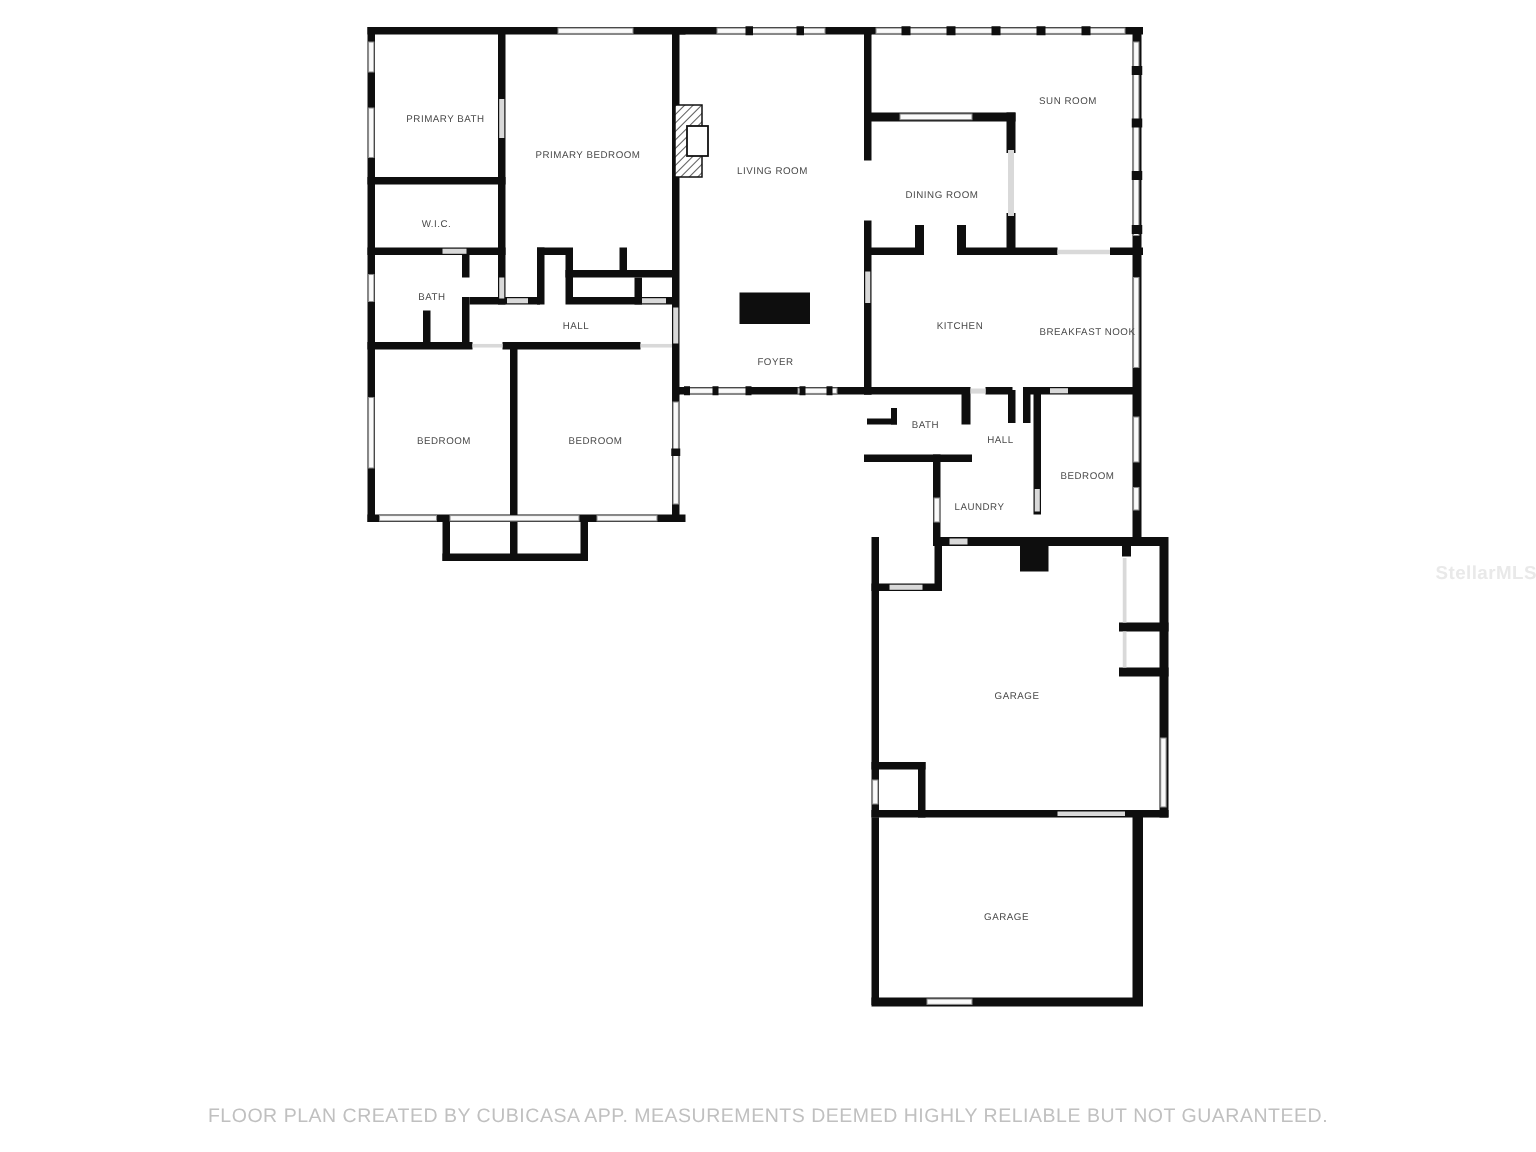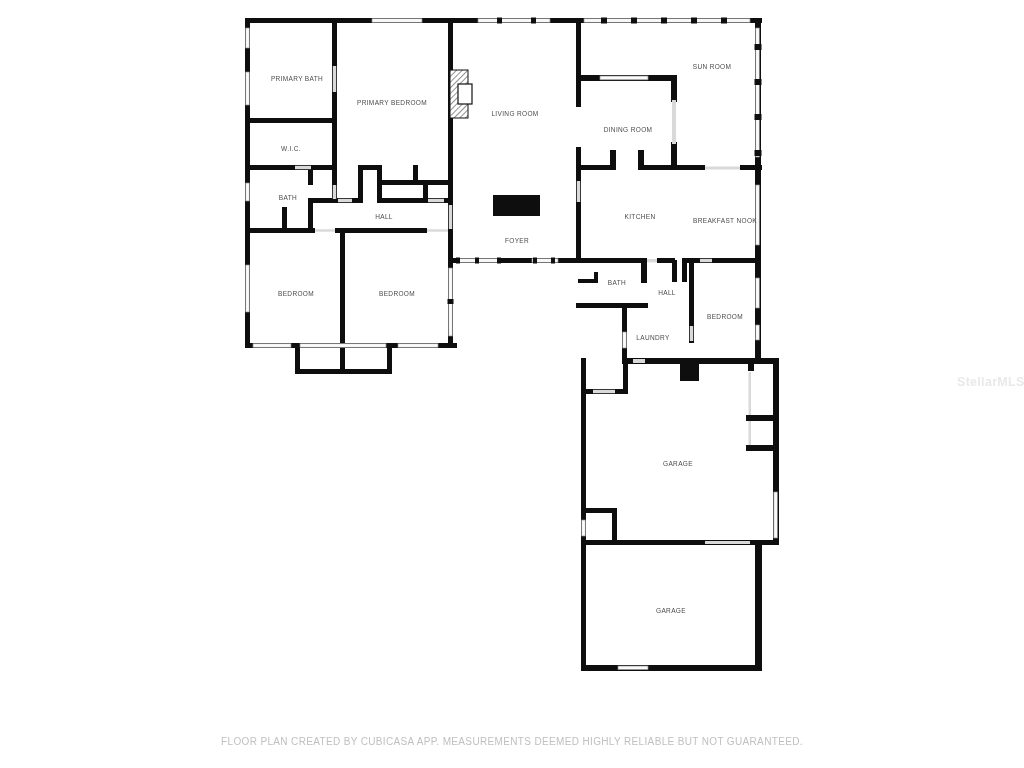--- a/index.html
+++ b/index.html
@@ -16,21 +16,21 @@
   svg{position:absolute;left:0;top:0;}
   .wall{fill:var(--wall);}
   .win{fill:var(--window_fill);stroke:var(--window_stroke);stroke-width:0.7;}
   .door{fill:var(--door_gap);}
   .lbl{
     fill:var(--label);font-size:6.5px;letter-spacing:0.35px;
     text-anchor:middle;font-family:"Liberation Sans",sans-serif;
   }
   .footer{
     position:absolute;left:0;right:0;top:736px;text-align:center;
-    color:var(--footer);font-size:10px;letter-spacing:0.35px;
+    color:var(--footer);font-size:13px;letter-spacing:0.35px;
   }
   .watermark{
     position:absolute;left:957px;top:375px;
     color:var(--watermark);font-size:12.5px;font-weight:bold;letter-spacing:0.3px;
   }
 </style>
 </head>
 <body>
 
 <svg width="1024" height="768" viewBox="0 0 1024 768">

